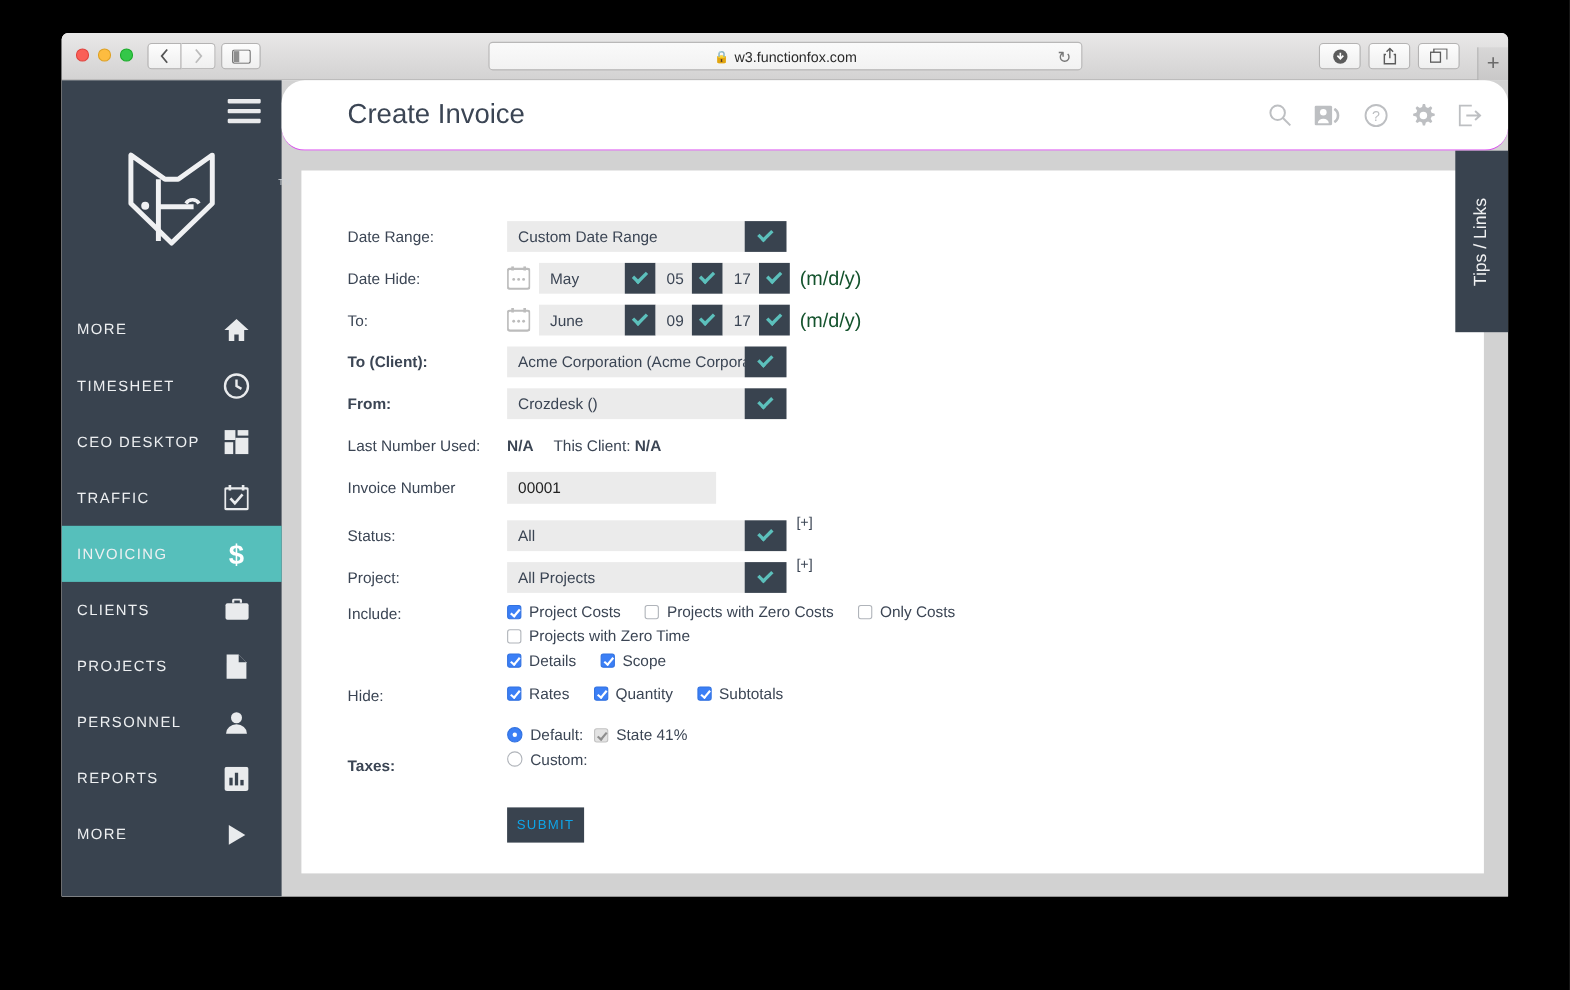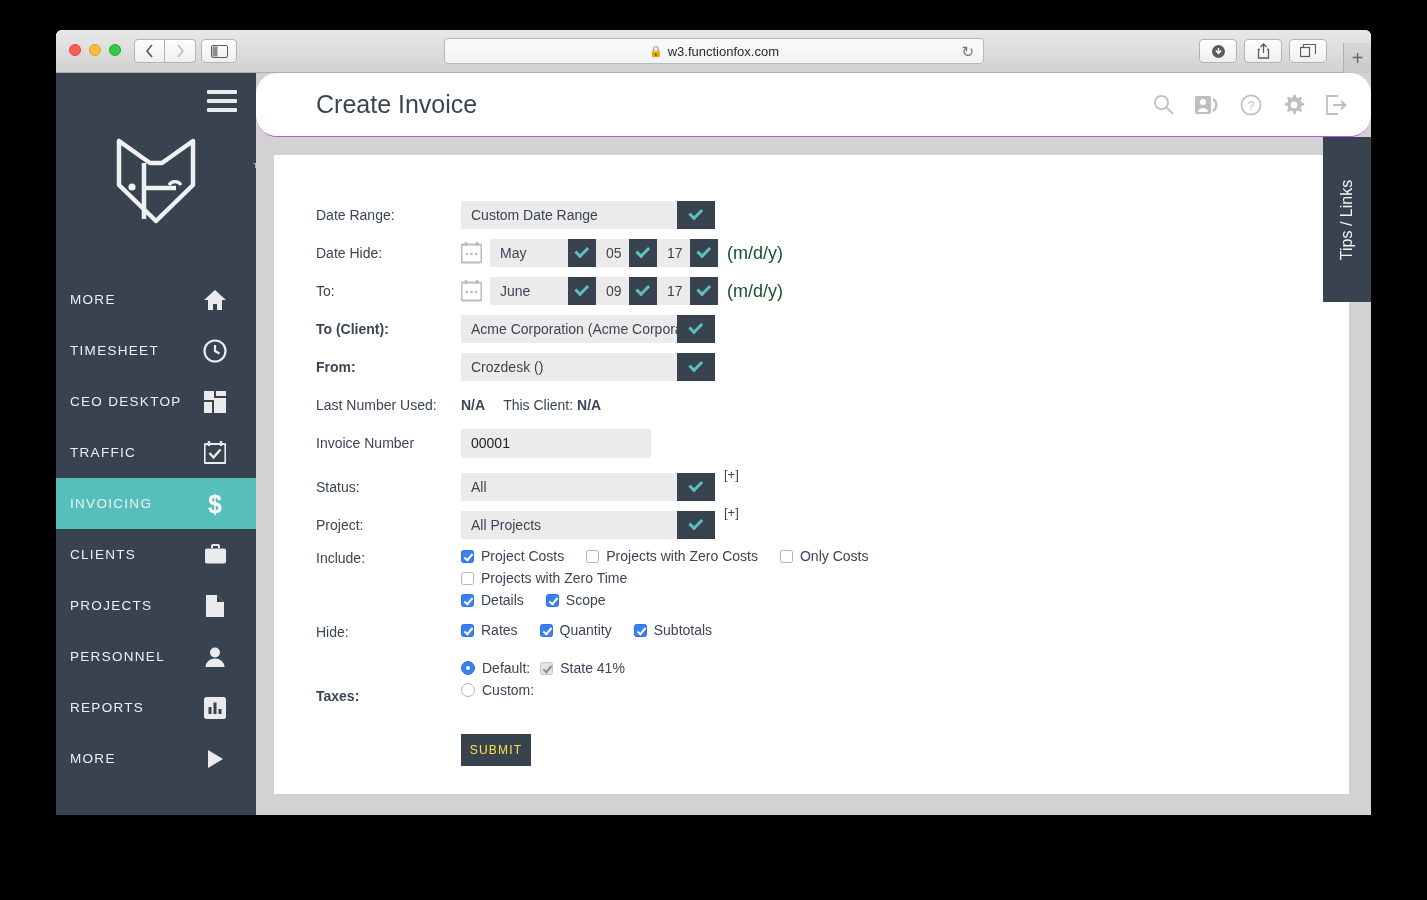--- a/index.html
+++ b/index.html
@@ -278,21 +278,21 @@
     content: ""; position: absolute;
     left: 4px; top: 4px; width: 4px; height: 4px;
     border-radius: 50%; background: #fff;
   }
 
   .taxline { display: flex; align-items: center; margin-bottom: 6px; }
 
   .submit {
     margin-top: 22px;
     width: 70px; height: 32px;
-    background: #39434f; color: #fde047;
+    background: #39434f; color: #0ea5e9;
     border: none;
     font-size: 12px; letter-spacing: 1.2px;
     font-family: "Liberation Sans", sans-serif;
     cursor: pointer;
   }
   .stack { display: flex; flex-direction: column; }
 </style>
 </head>
 <body>
 

